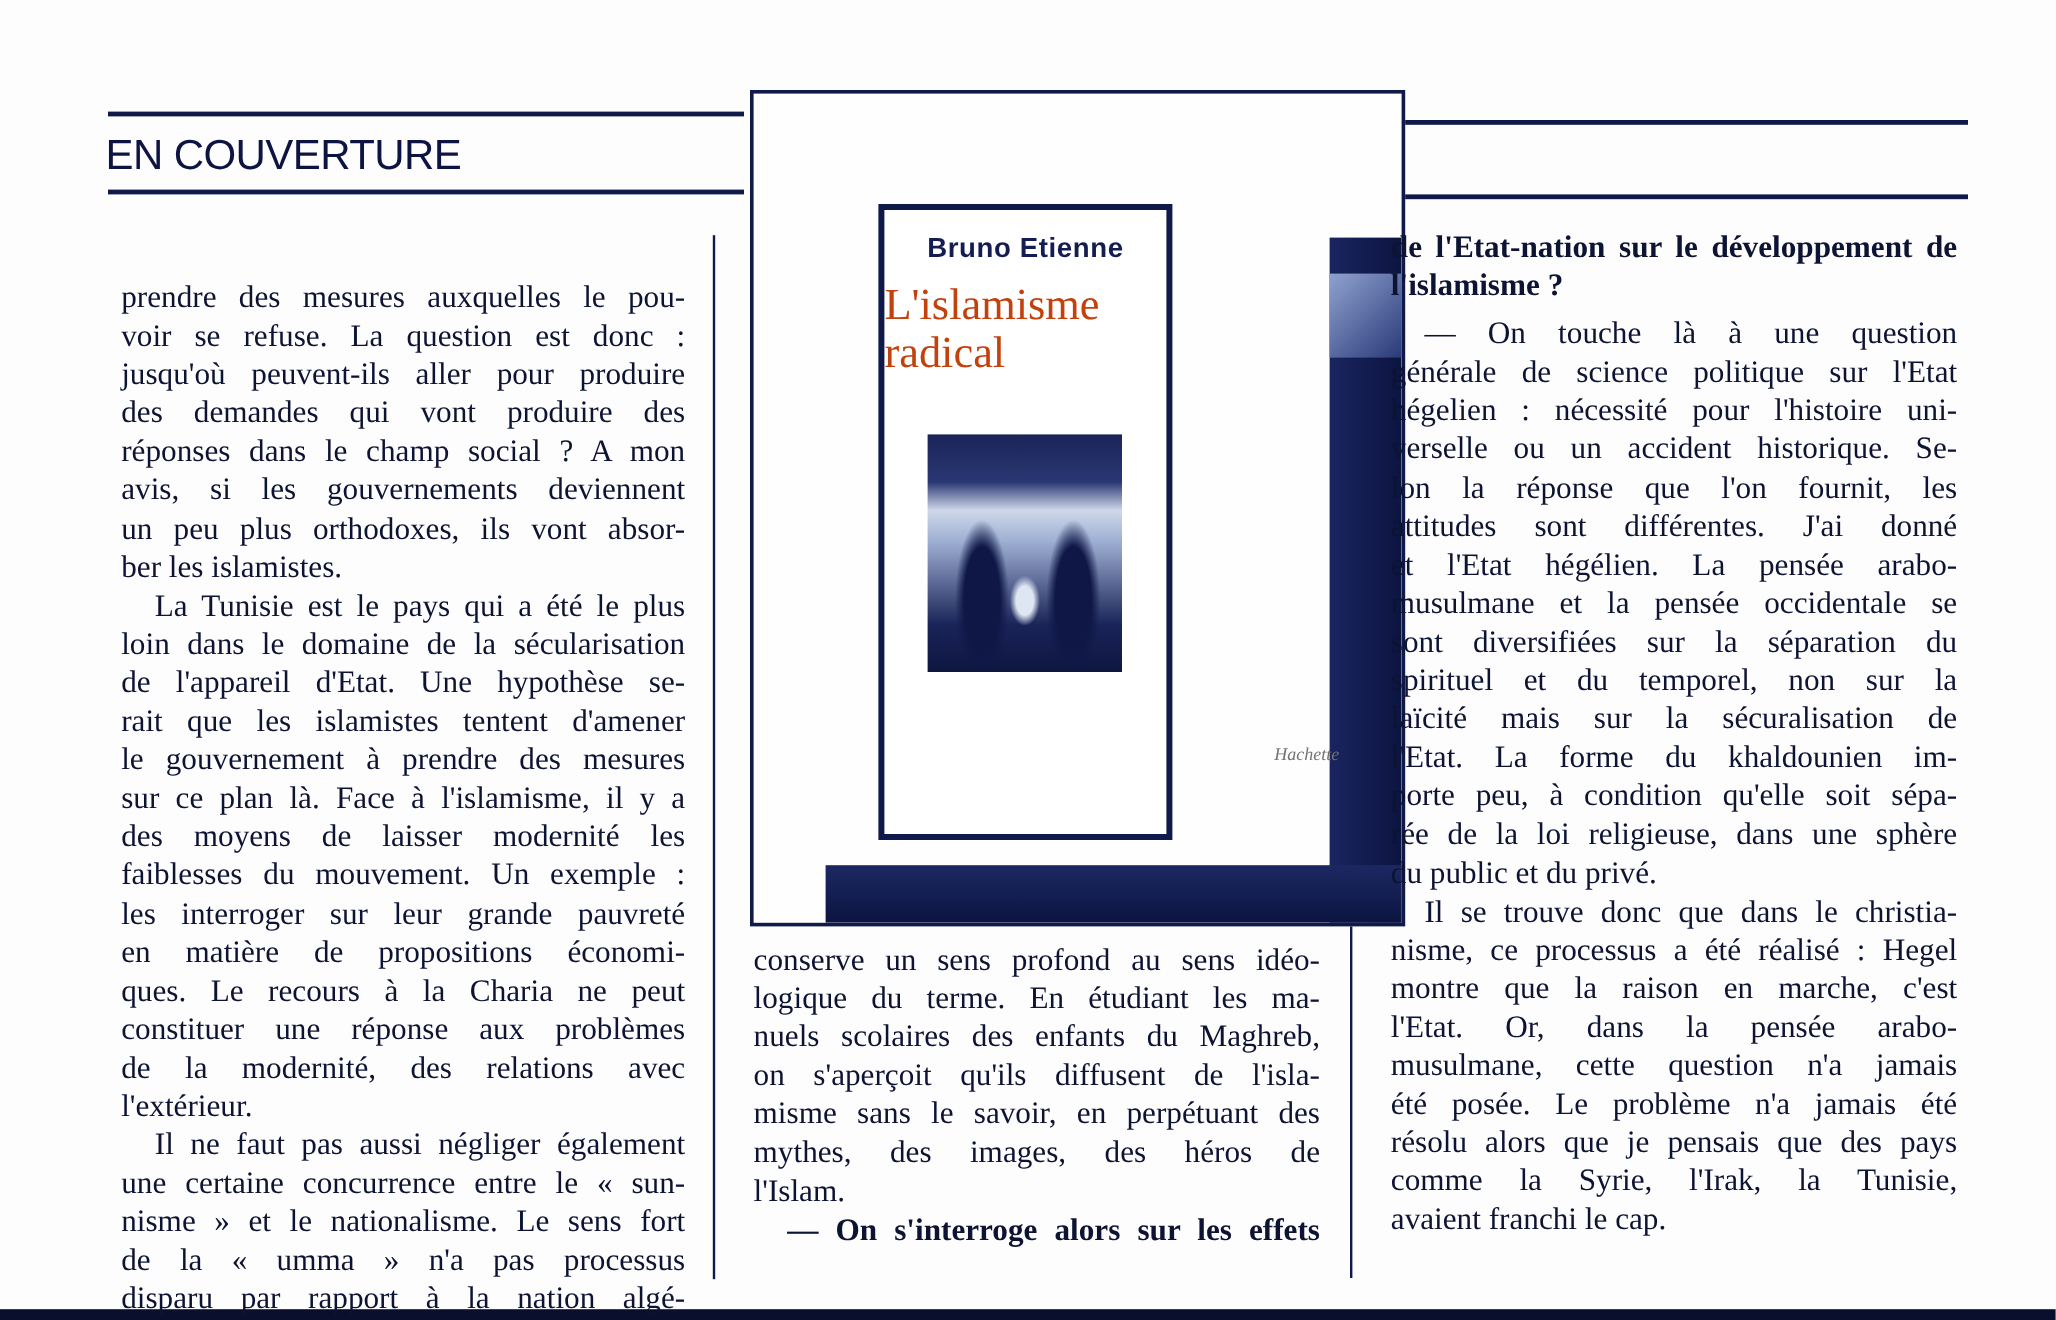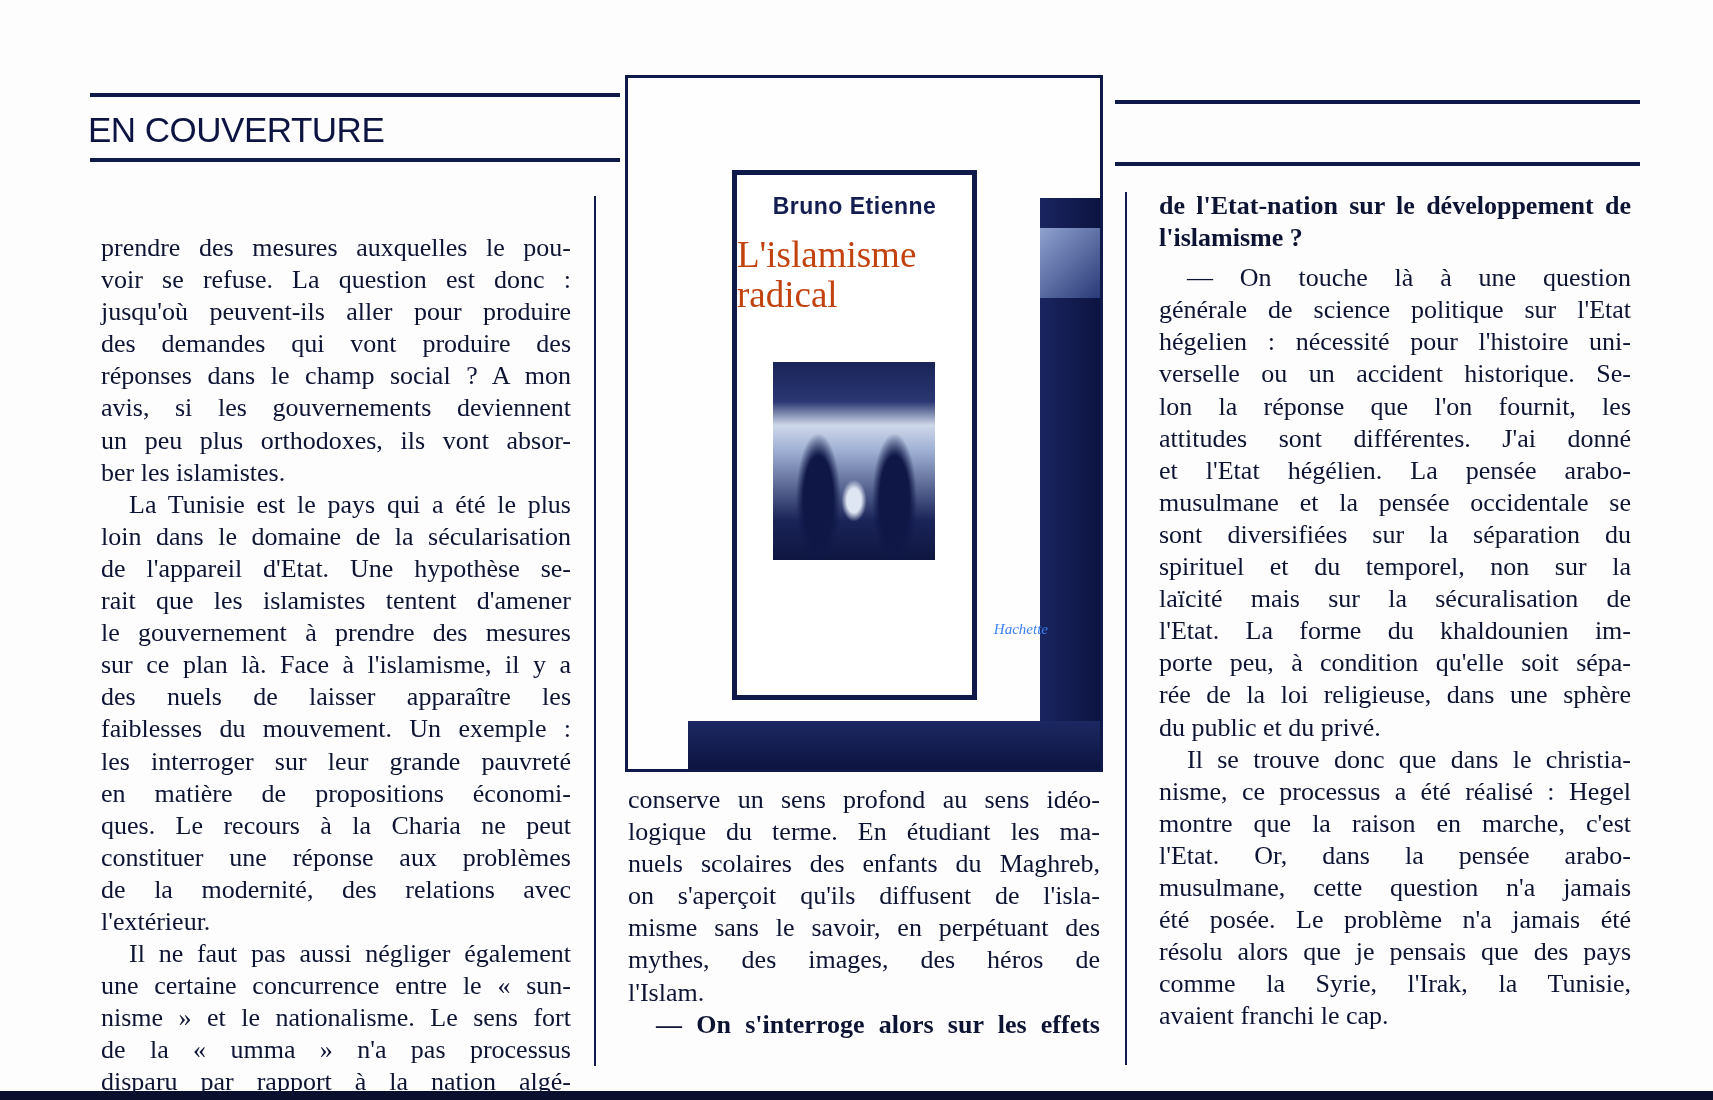--- a/index.html
+++ b/index.html
@@ -18,21 +18,21 @@
     .col {
       position: absolute; font-size: 26px; line-height: 32.1px;
       text-align: justify; text-align-last: justify;
     }
     .col .ln { display: block; white-space: nowrap; text-align: justify; text-align-last: justify; }
     .col .ln.last { text-align-last: left; }
     .col .ln.ind { padding-left: 28px; }
     .bold { font-weight: bold; }
     
     .photo {
-      position: absolute; left: 625px; top: 75px; width: 478px; height: 697px;
+      position: absolute; left: 625px; top: 75px; width: 546px; height: 697px;
       border: 3px solid #101a4a; box-sizing: border-box; background: #fefefe; overflow: hidden;
     }
     .photo .shadow {
       position: absolute; right: 0; top: 120px; width: 60px; bottom: 0;
       background: linear-gradient(90deg, #1a2560, #0c1440);
     }
     .photo .shadow-bottom {
       position: absolute; left: 60px; right: 0; bottom: 0; height: 48px;
       background: linear-gradient(180deg, #1c2862, #0c1440);
     }
@@ -56,21 +56,21 @@
     .book-image {
       position: absolute; left: 36px; top: 187px; width: 162px; height: 198px;
       background:
         radial-gradient(ellipse 18px 30px at 50% 70%, #dfe6f3 40%, transparent 70%),
         radial-gradient(ellipse 30px 90px at 28% 70%, #0f1747 50%, transparent 75%),
         radial-gradient(ellipse 30px 90px at 75% 70%, #0f1747 50%, transparent 75%),
         linear-gradient(180deg, #1a2458 0%, #2a3772 20%, #cfd8ea 32%, #9eafd3 45%, #1a2458 80%, #0e1640 100%);
     }
     .book-publisher {
       position: absolute; right: 52px; top: 543px;
-      font-style: italic; font-size: 15px; color: #3b82f6;
+      font-style: italic; font-size: 15px; color: #737373;
     }
   </style>
 </head>
 <body>
 
 <div class="rule" style="left:90px; top:93px; width:530px;"></div>
 <div class="rule" style="left:90px; top:158px; width:530px;"></div>
 <div class="rule" style="left:1115px; top:100px; width:525px;"></div>
 <div class="rule" style="left:1115px; top:162px; width:525px;"></div>
 <div class="rule" style="left:0; top:1091px; width:1713px; height:9px; background:#0a0f2e;"></div>
@@ -103,21 +103,21 @@
   <span class="ln">réponses dans le champ social ? A mon</span>
   <span class="ln">avis, si les gouvernements deviennent</span>
   <span class="ln">un peu plus orthodoxes, ils vont absor-</span>
   <span class="ln last">ber les islamistes.</span>
   <span class="ln ind">La Tunisie est le pays qui a été le plus</span>
   <span class="ln">loin dans le domaine de la sécularisation</span>
   <span class="ln">de l'appareil d'Etat. Une hypothèse se-</span>
   <span class="ln">rait que les islamistes tentent d'amener</span>
   <span class="ln">le gouvernement à prendre des mesures</span>
   <span class="ln">sur ce plan là. Face à l'islamisme, il y a</span>
-  <span class="ln">des nuels de laisser apparaître les</span>
+  <span class="ln">des moyens de laisser modernité les</span>
   <span class="ln">faiblesses du mouvement. Un exemple :</span>
   <span class="ln">les interroger sur leur grande pauvreté</span>
   <span class="ln">en matière de propositions économi-</span>
   <span class="ln">ques. Le recours à la Charia ne peut</span>
   <span class="ln">constituer une réponse aux problèmes</span>
   <span class="ln">de la modernité, des relations avec</span>
   <span class="ln last">l'extérieur.</span>
   <span class="ln ind">Il ne faut pas aussi négliger également</span>
   <span class="ln">une certaine concurrence entre le « sun-</span>
   <span class="ln">nisme » et le nationalisme. Le sens fort</span>

